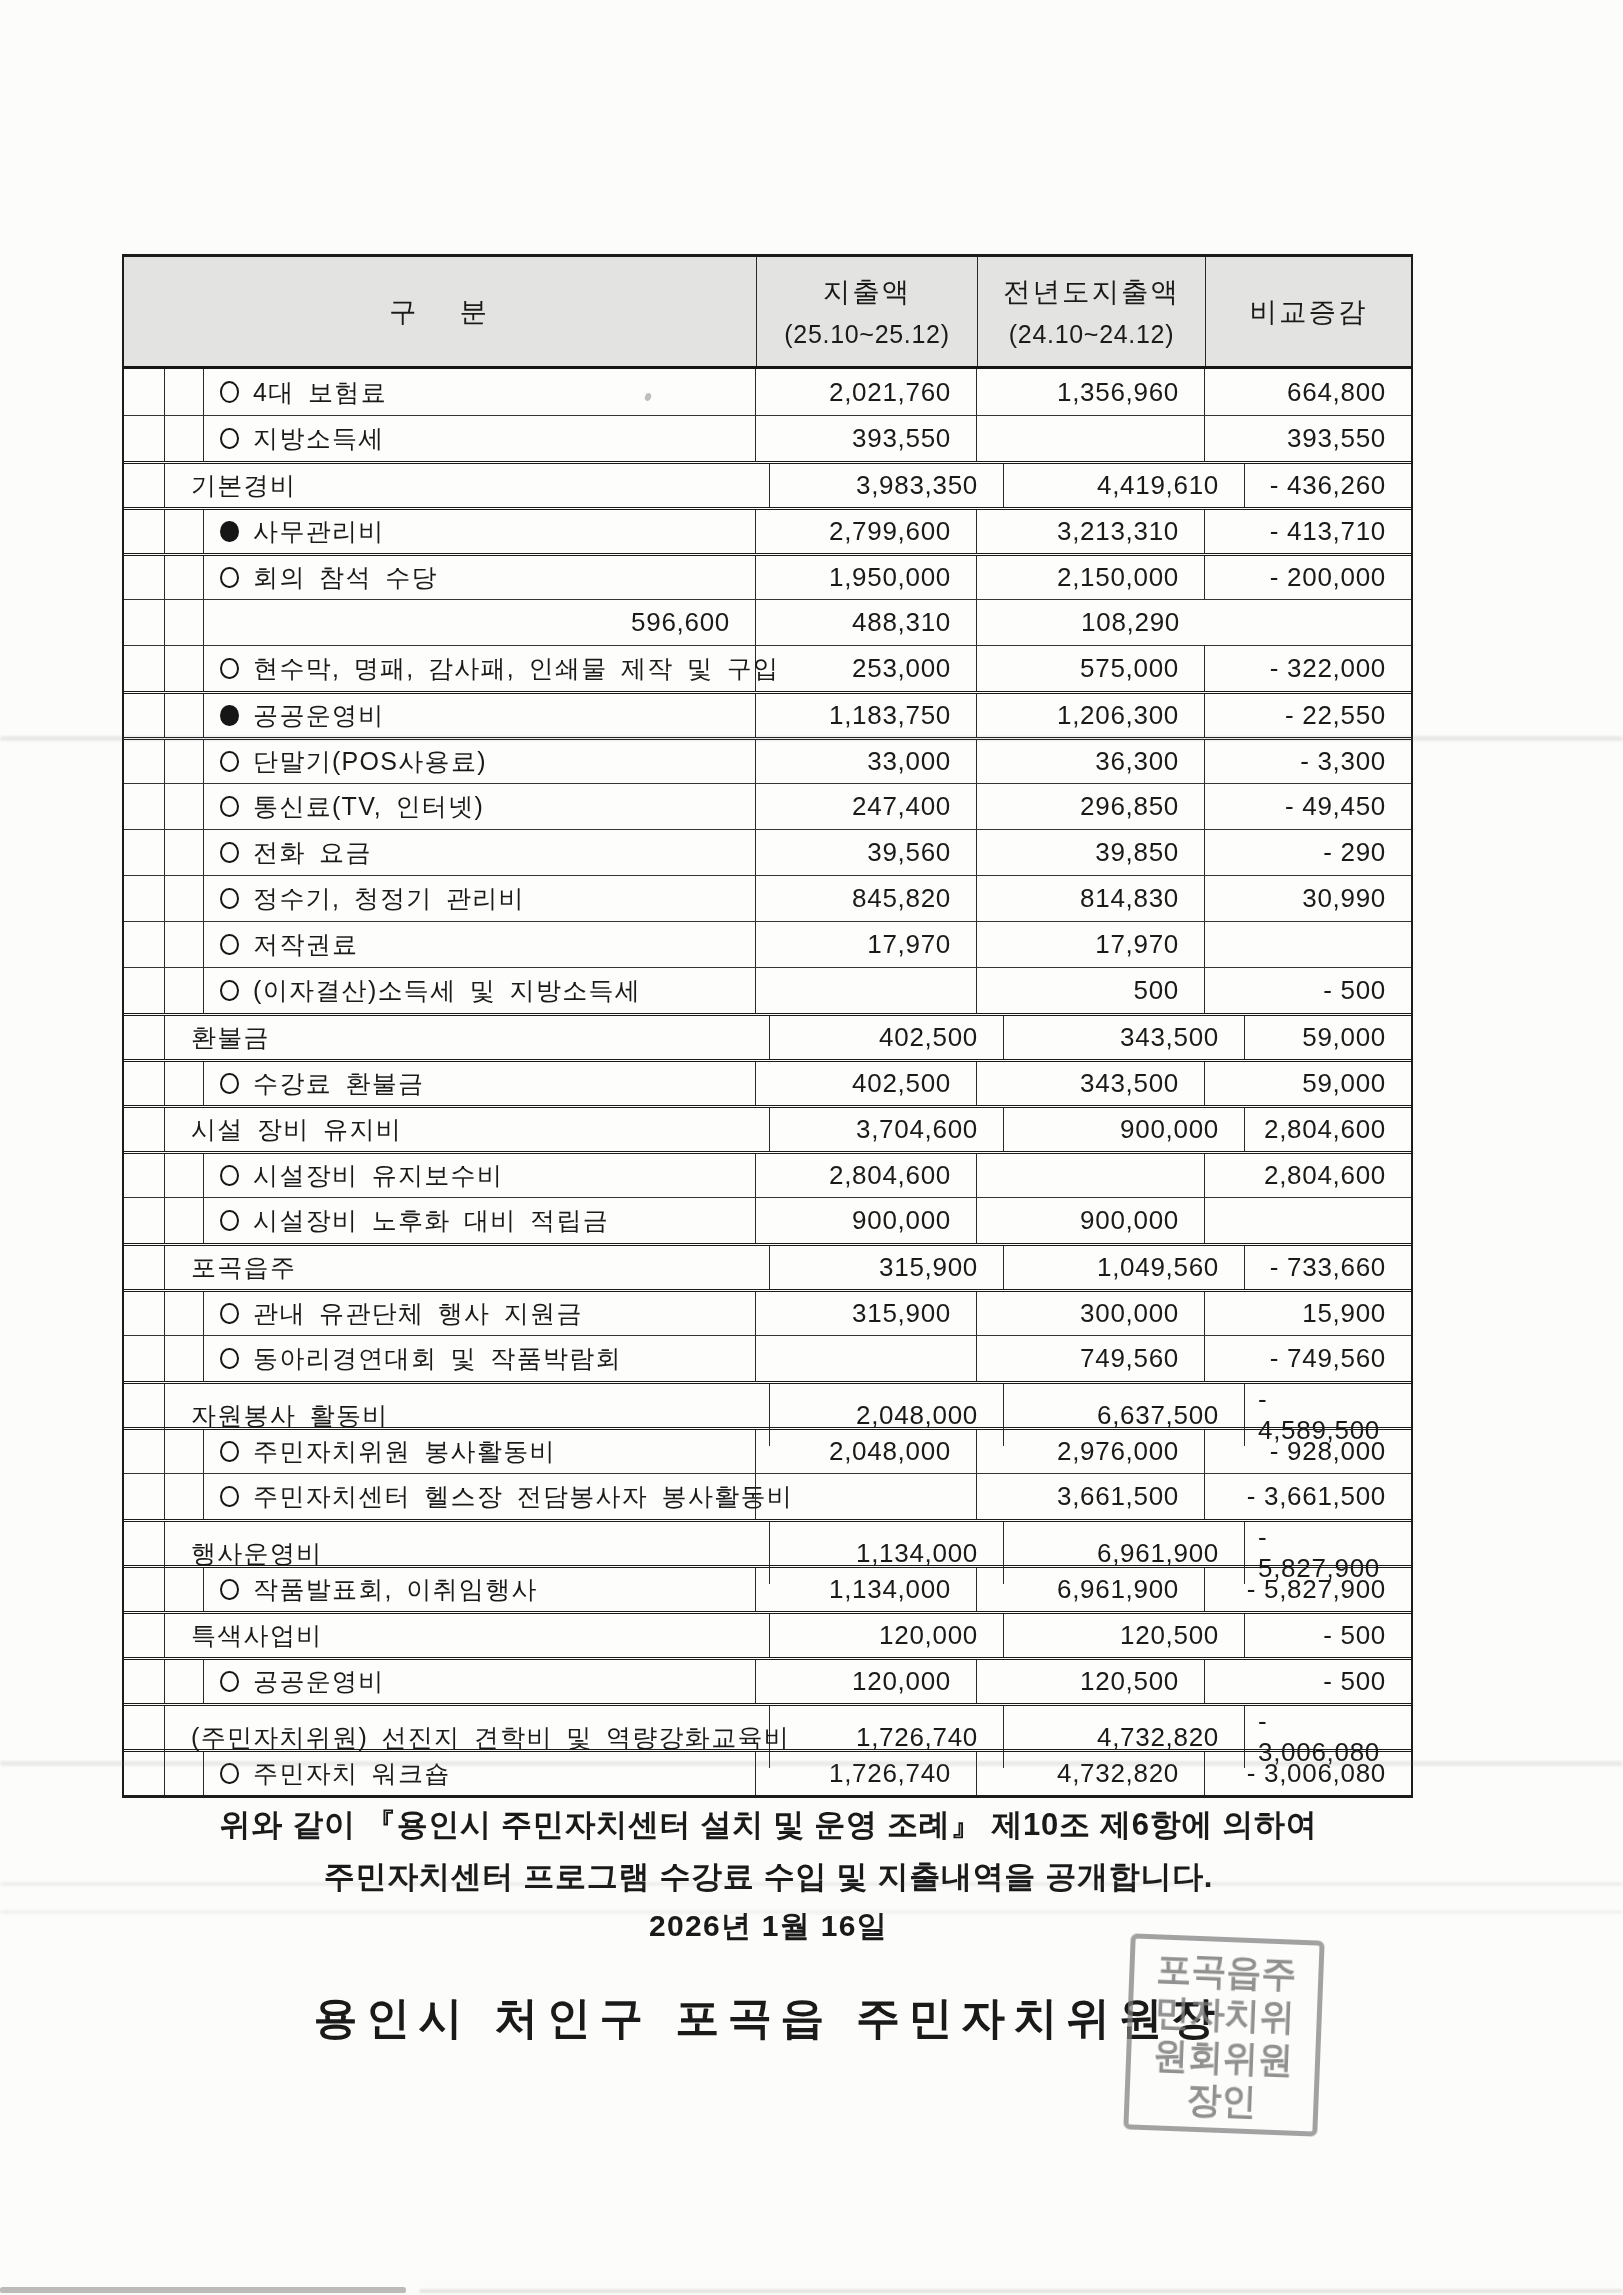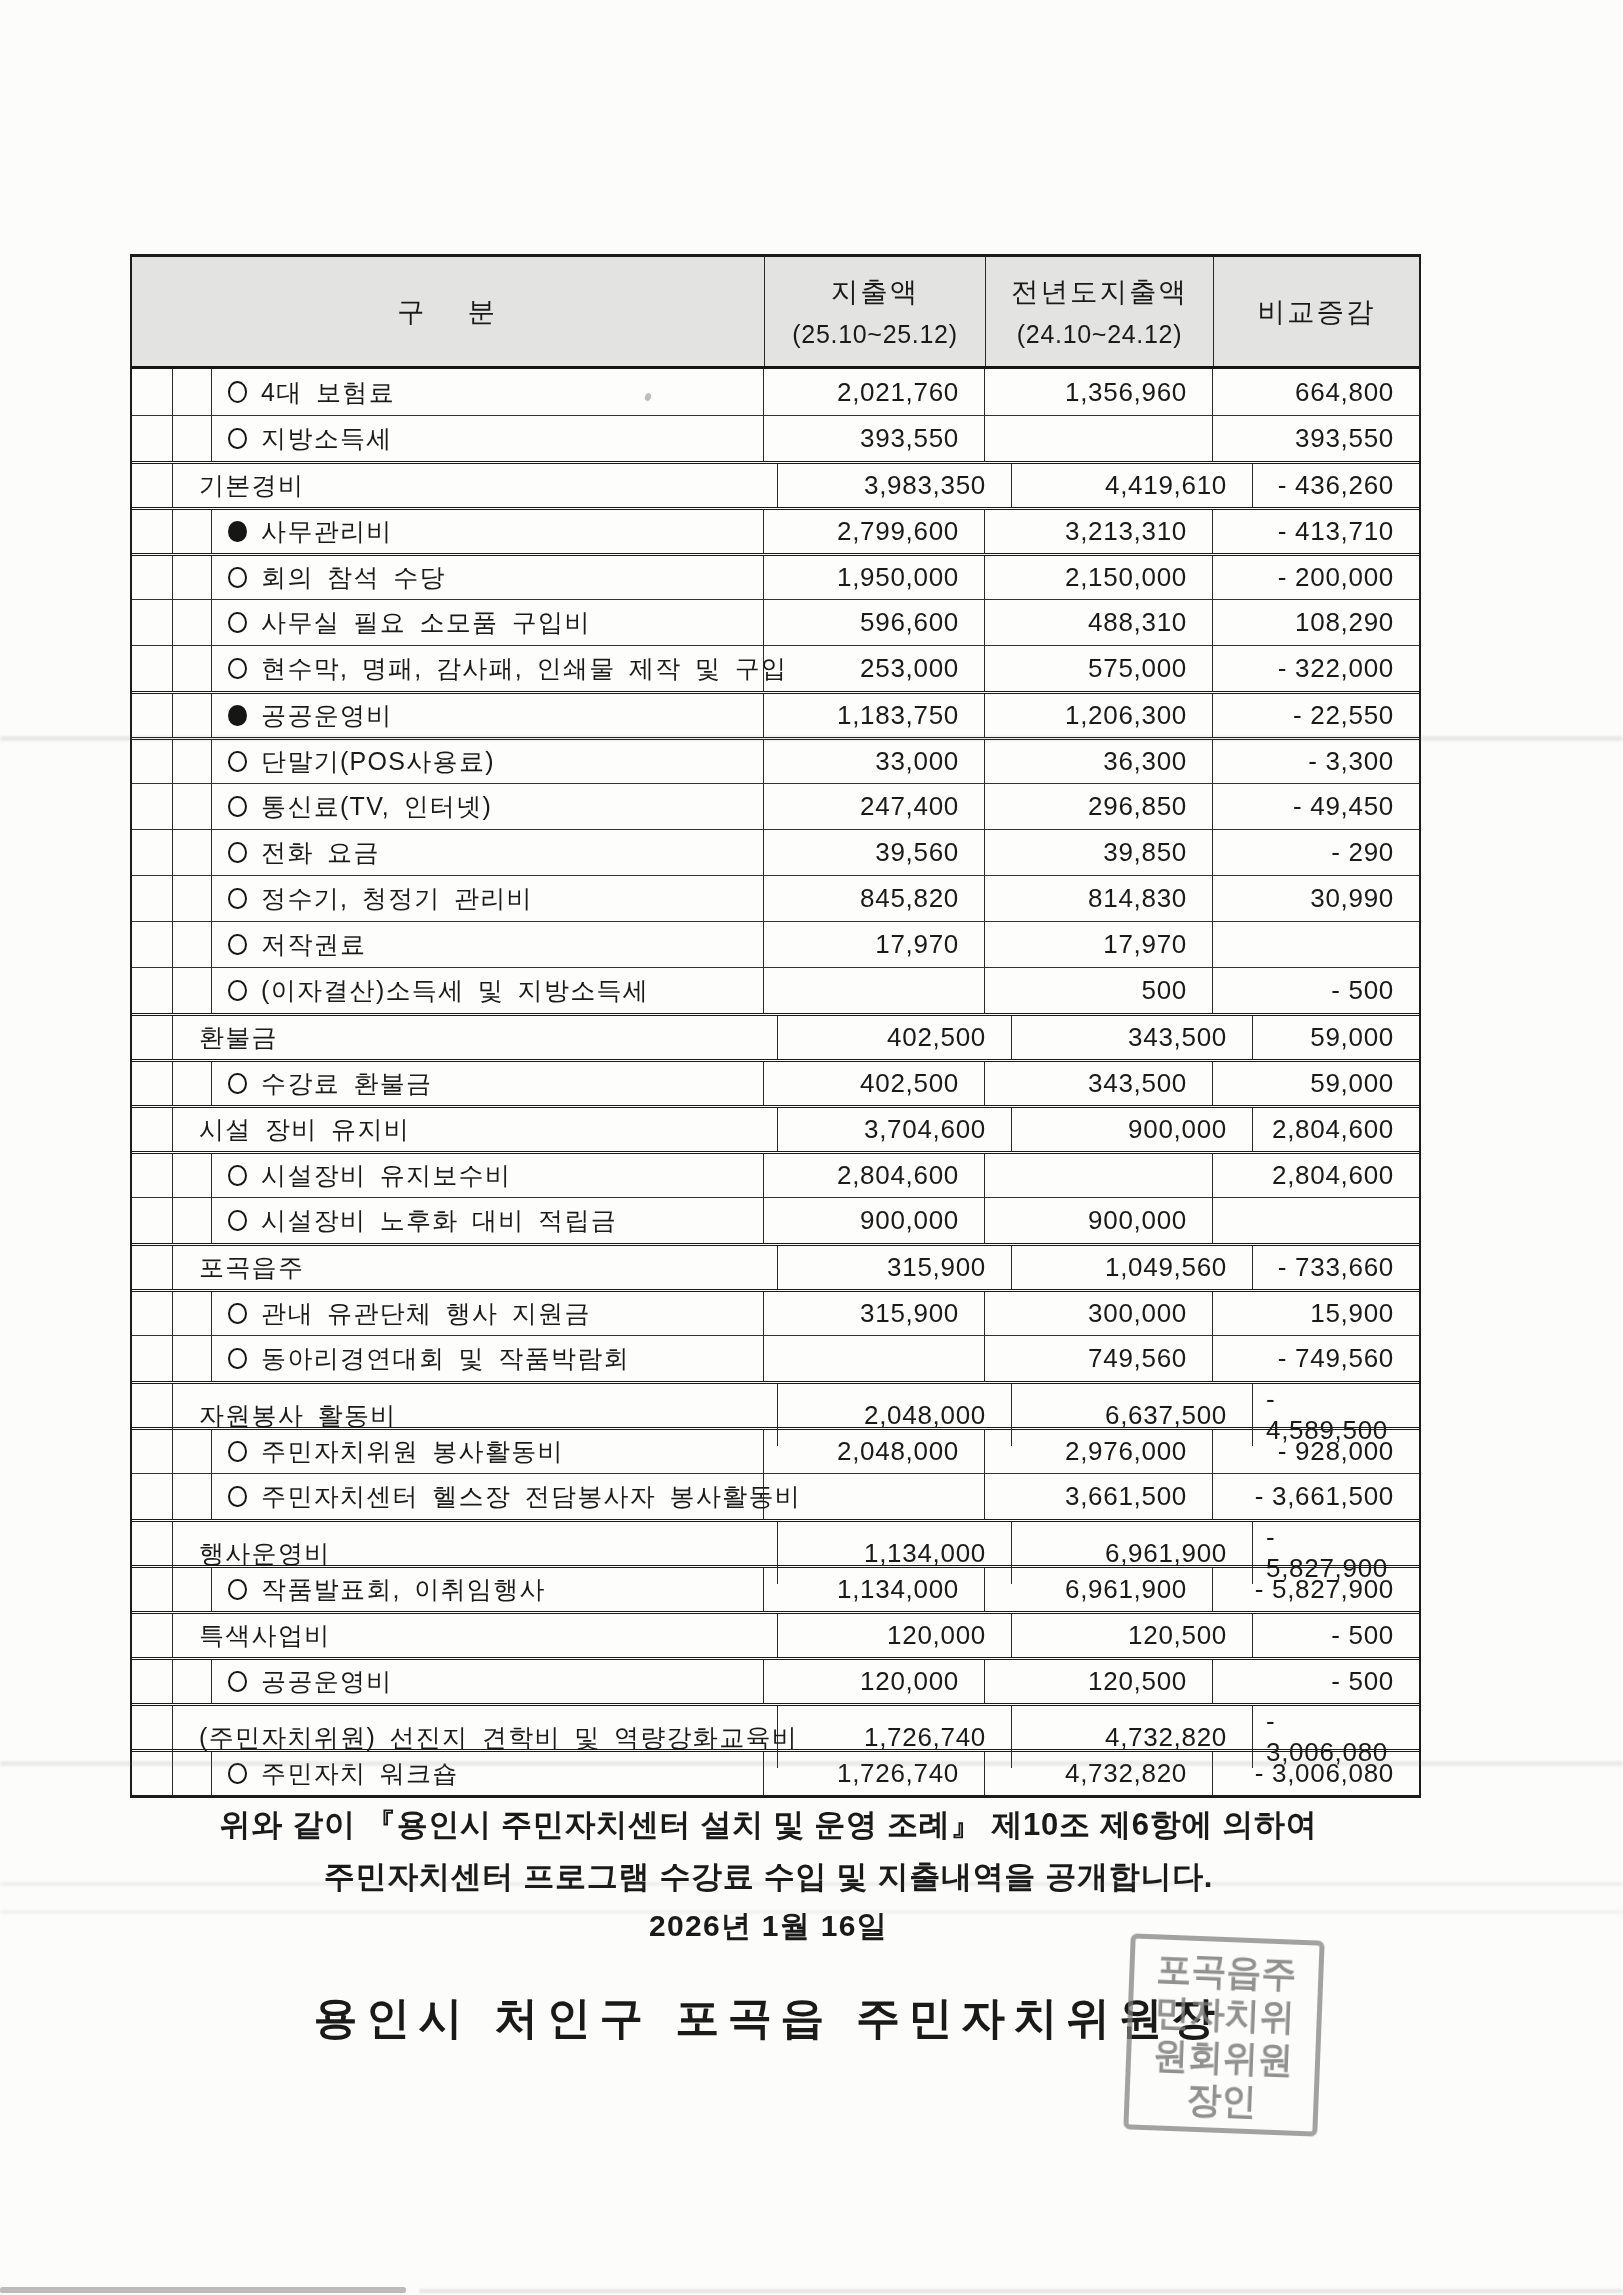--- a/index.html
+++ b/index.html
@@ -3,21 +3,21 @@
 <meta charset="utf-8">
 <style>
   html,body{margin:0;padding:0;background:#e9e9e9;}
   #page{
     position:relative; width:1623px; height:2295px;
     background:#fcfcfa; overflow:hidden;
     font-family:"Liberation Sans", sans-serif; color:#1a1a1a;
   }
   
   .table{
-    position:absolute; left:130px; top:254px; width:1291px;
+    position:absolute; left:122px; top:254px; width:1291px;
     box-sizing:border-box;
     border:2px solid #1c1c1c; border-top-width:3.9px; border-bottom-width:3.3px;
     background:#fdfdfc;
   }
   .thead{
     height:109px; display:grid;
     grid-template-columns:633px 221px 228px auto;
     background:#e3e3e1;
     border-bottom:3.3px solid #161616;
   }
@@ -152,24 +152,20 @@
             <div class="bullet open"></div>
             <div class="txt">회의 참석 수당</div>
           </div>
           <div class="cell num">1,950,000</div>
           <div class="cell num">2,150,000</div>
           <div class="cell num">- 200,000</div>
         </div>
         <div class="row sep-thin">
           <div class="cell indA"></div>
           <div class="cell indB"></div>
-          <div class="cell label">
-            <div class="bullet open"></div>
-            <div class="txt">사무실 필요 소모품 구입비</div>
-          </div>
           <div class="cell num">596,600</div>
           <div class="cell num">488,310</div>
           <div class="cell num">108,290</div>
         </div>
         <div class="row sep-thin">
           <div class="cell indA"></div>
           <div class="cell indB"></div>
           <div class="cell label">
             <div class="bullet open"></div>
             <div class="txt">현수막, 명패, 감사패, 인쇄물 제작 및 구입</div>

